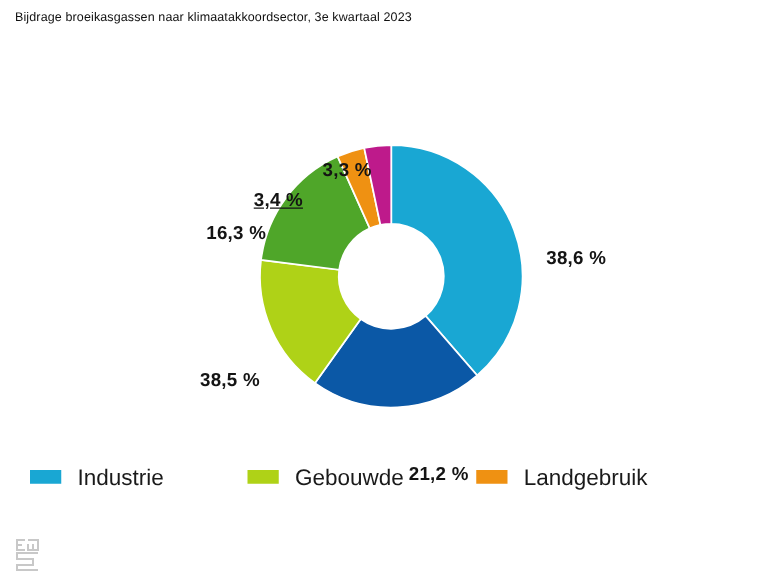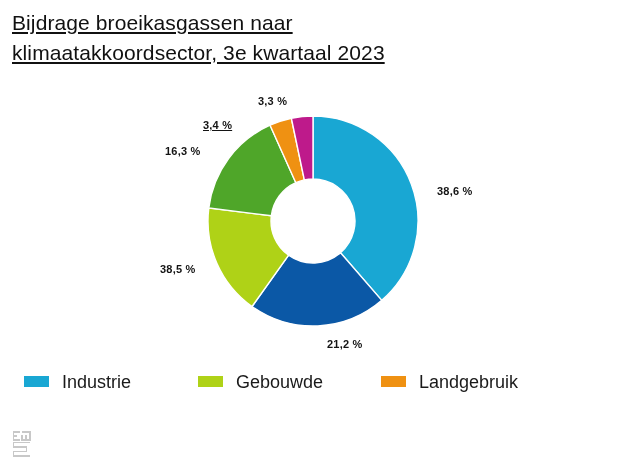--- a/index.html
+++ b/index.html
@@ -15,52 +15,52 @@
     font-family: "Liberation Sans", sans-serif;
     color: #1a1a1a;
   }
 
   
   #chart-title {
     position: absolute;
     left: 12px;
     top: 8px;
     width: 470px;
-    font-size: 21px;
+    font-size: 10px;
     line-height: 1.42;
     font-weight: 400;
     color: #111111;
     letter-spacing: 0.1px;
-    text-decoration: underline;
   }
 
   
   #plot-area {
     position: absolute;
     left: 0;
     top: 0;
     width: 627px;
     height: 360px;
   }
   #donut-svg {
     position: absolute;
     left: 0;
     top: 0;
   }
 
   
   .value-label {
     position: absolute;
-    font-size: 11px;
+    font-size: 15px;
     font-weight: bold;
     color: #141414;
     white-space: nowrap;
     letter-spacing: 0.2px;
+    margin-top: 33px;
   }
-  .vl-industrie          { left: 437px; top: 185px; }
+  .vl-industrie          { left: 437px; top: 165px; }
   .vl-mobiliteit         { left: 327px; top: 338px; }
   .vl-landbouw           { left: 160px; top: 263px; }
   .vl-elektriciteit      { left: 165px; top: 145px; }
   .vl-landgebruik        { left: 203px; top: 119px; text-decoration: underline; }
   .vl-gebouwde-omgeving  { left: 258px; top:  95px; }
 
   
   #legend {
     position: absolute;
     left: 24px;

